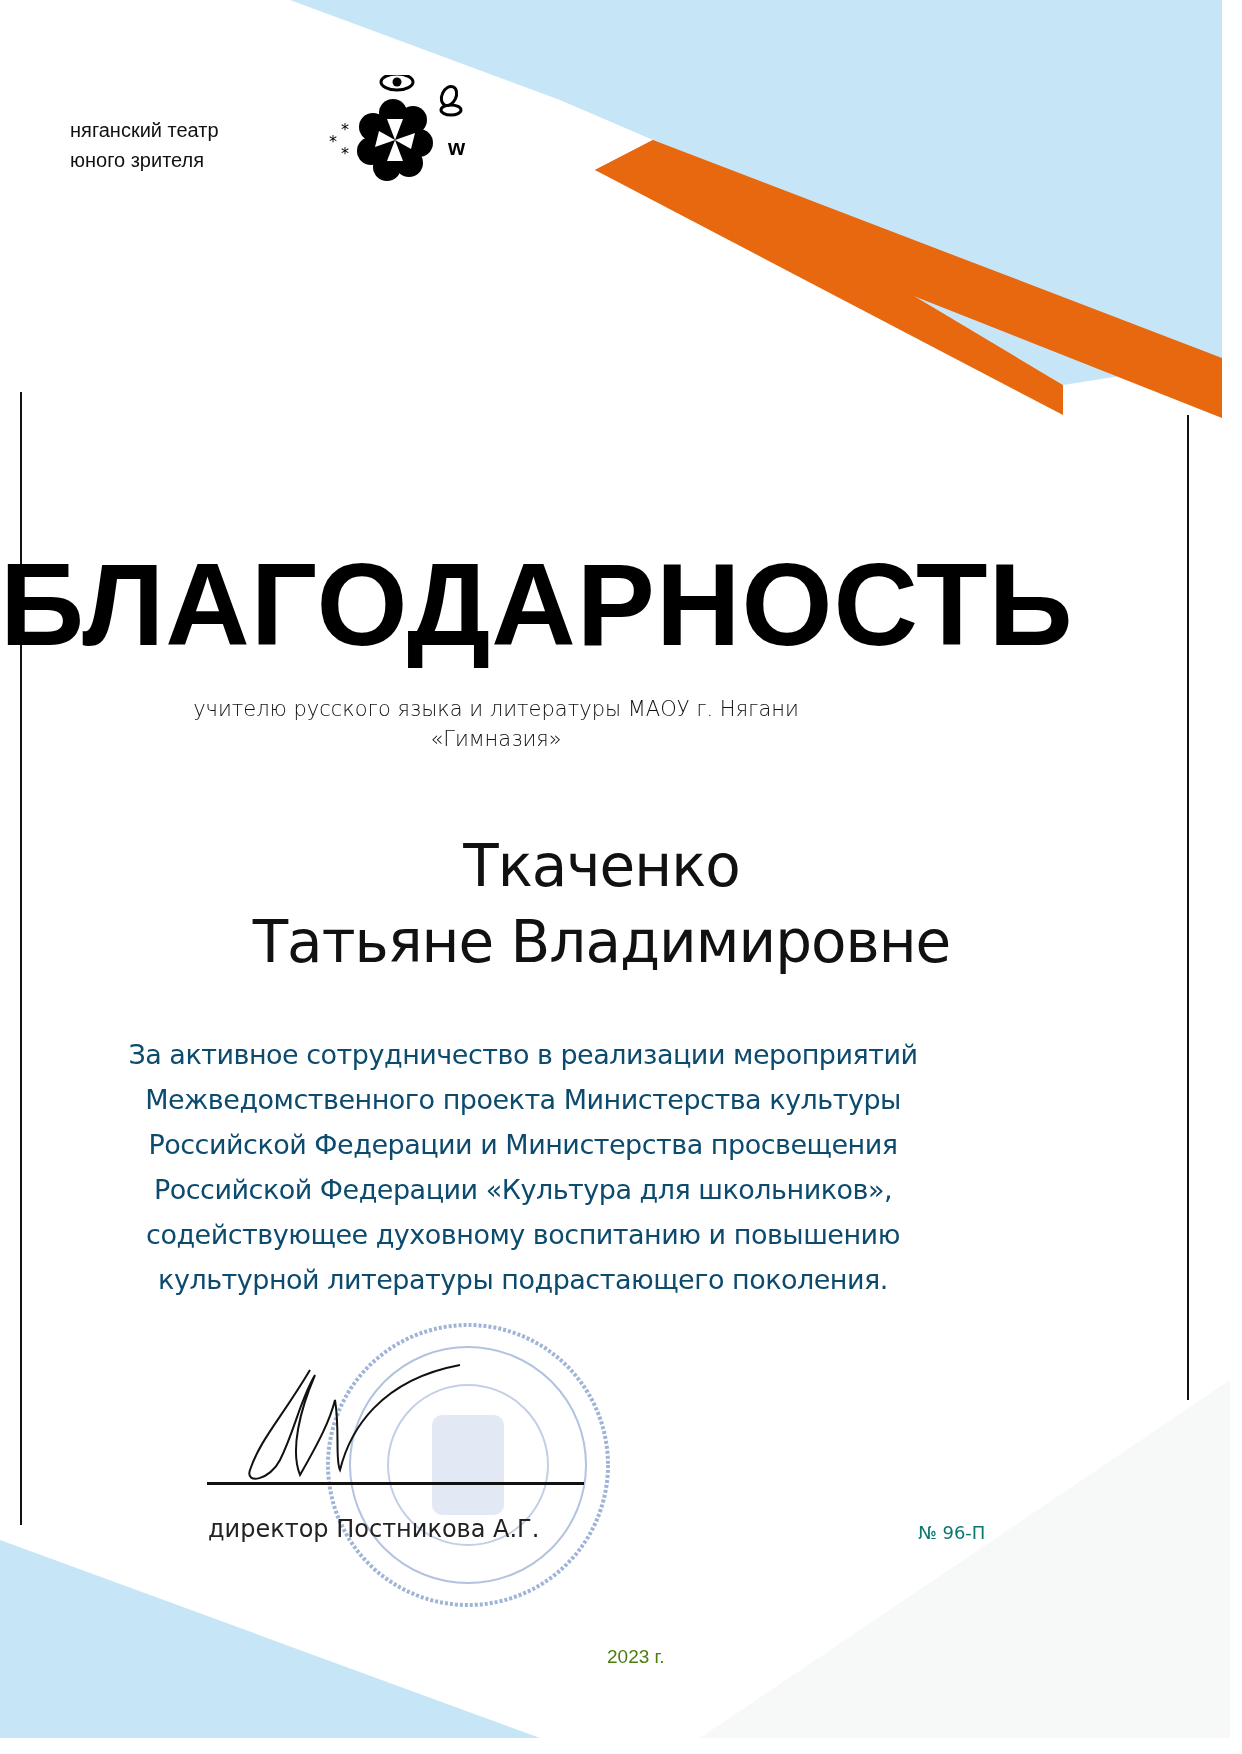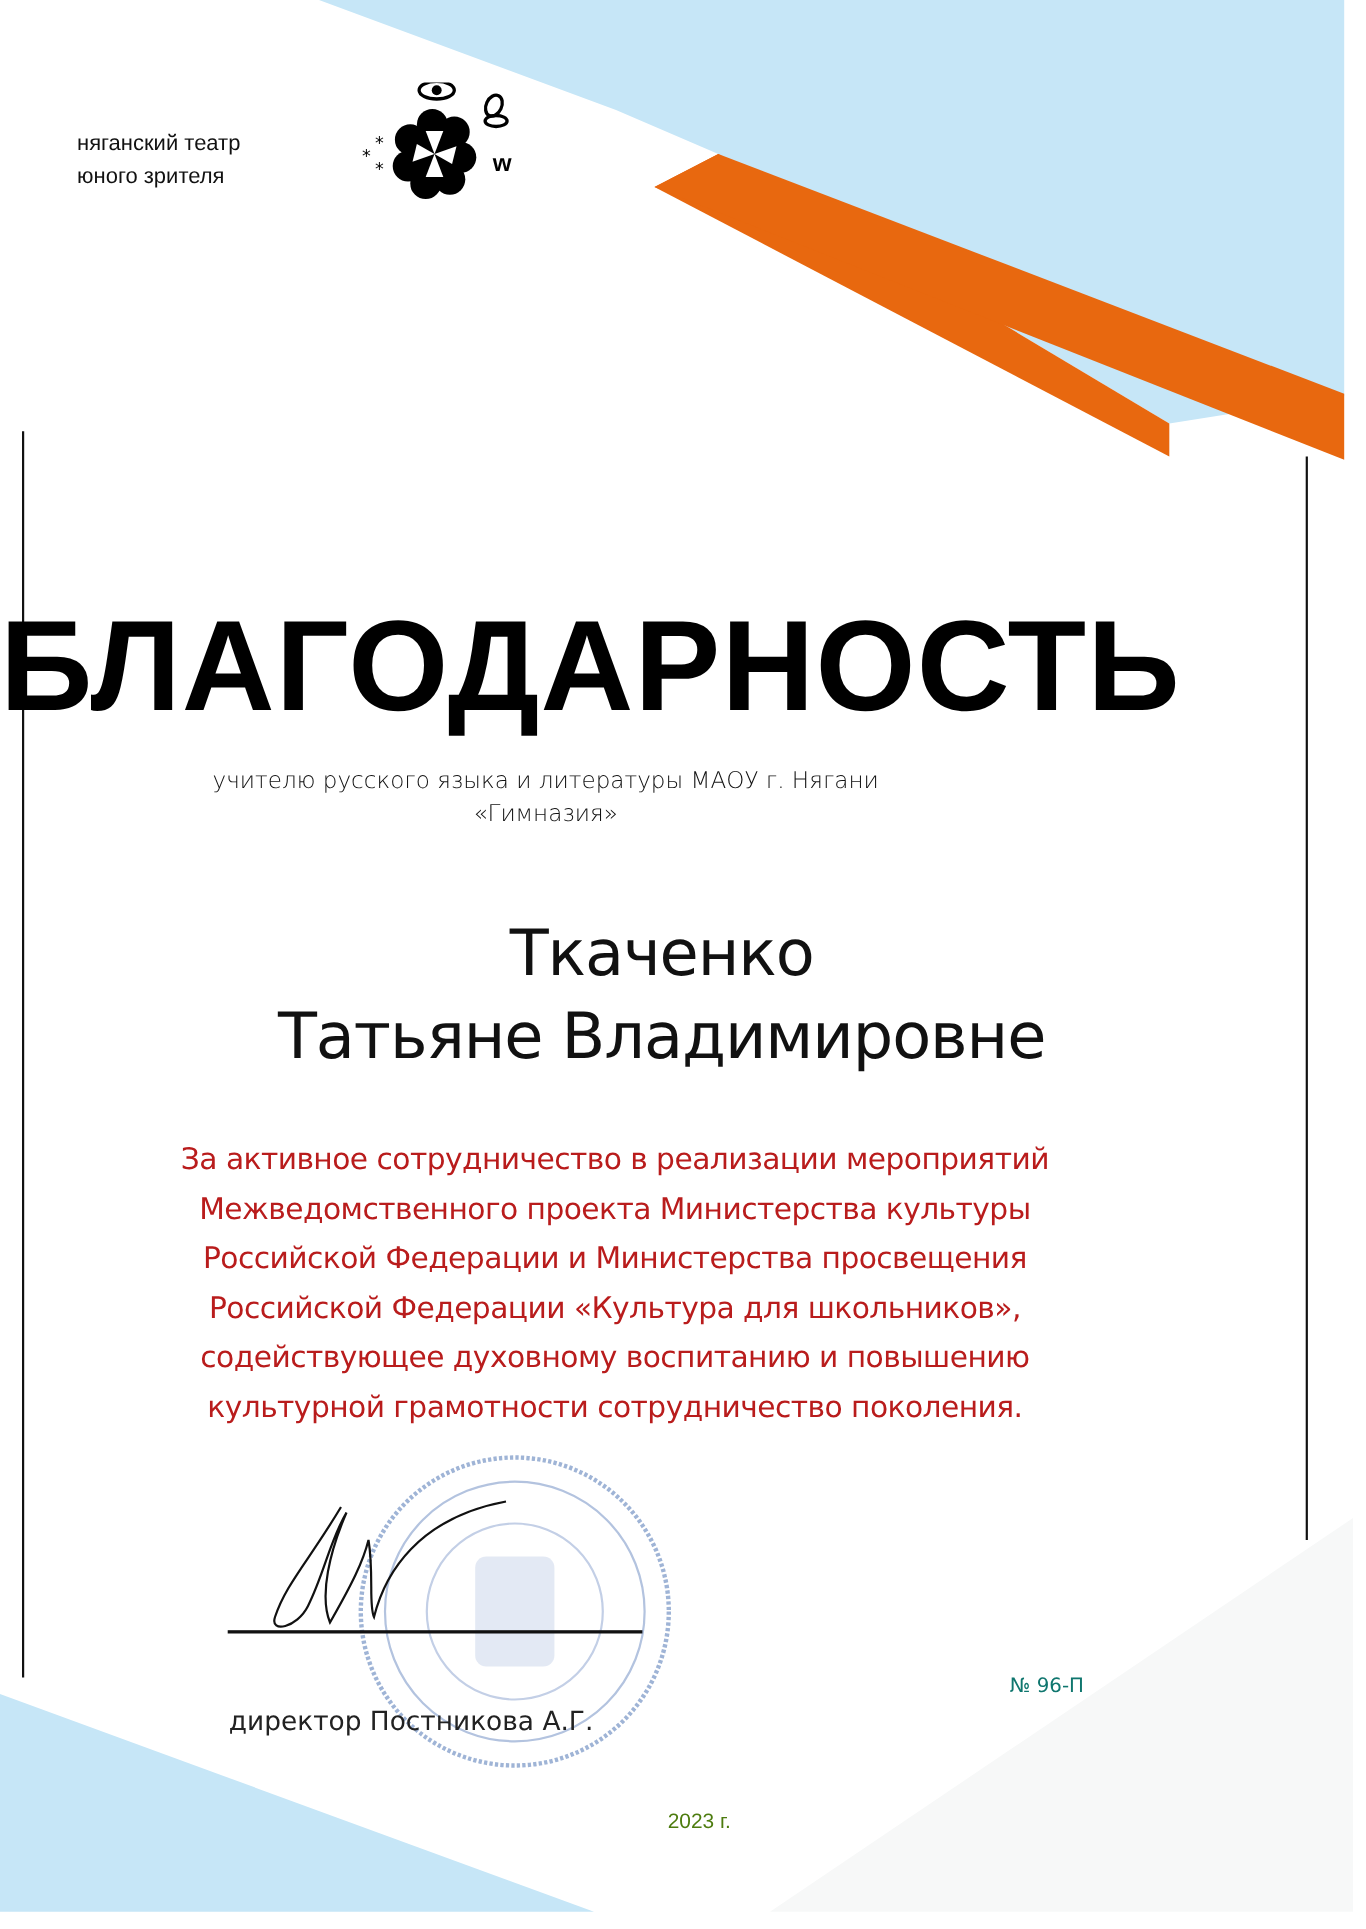--- a/index.html
+++ b/index.html
@@ -3,23 +3,23 @@
 <meta charset="utf-8">
 <style>
   html, body { margin:0; padding:0; }
   body { width:1242px; height:1754px; position:relative; overflow:hidden; background:#ffffff; font-family:"DejaVu Sans", sans-serif; color:#111; }
   .bg-svg { position:absolute; left:0; top:0; width:1242px; height:1754px; }
   .logo-text { position:absolute; left:70px; top:115px; font-family:"Liberation Sans", sans-serif; font-size:20px; line-height:30px; color:#111; }
   .logo-mark { position:absolute; left:315px; top:75px; width:175px; height:120px; }
   .title { position:absolute; left:0; width:1006px; top:540px; text-align:center; font-family:"Liberation Sans", sans-serif; font-weight:bold; font-size:117px; letter-spacing:1px; color:#000; line-height:130px; }
   .subtitle { position:absolute; left:0; width:992px; top:694px; text-align:center; font-family:"DejaVu Sans", sans-serif; font-size:21px; line-height:30px; color:#111; font-weight:300; }
   .recipient { position:absolute; left:0; width:1203px; top:828px; text-align:center; font-family:"DejaVu Sans", sans-serif; font-size:58px; line-height:76px; color:#111; letter-spacing:-1px; }
-  .body-text { position:absolute; left:0; width:1046px; top:1032px; text-align:center; font-family:"DejaVu Sans", sans-serif; font-size:27px; line-height:45px; color:#b91c1c; letter-spacing:-0.5px;margin-left:36px; }
+  .body-text { position:absolute; left:0; width:1046px; top:1032px; text-align:center; font-family:"DejaVu Sans", sans-serif; font-size:27px; line-height:45px; color:#0c4a6e; letter-spacing:-0.5px; }
   .sig-line { position:absolute; left:207px; top:1482px; width:377px; height:3px; background:#111; }
-  .director { position:absolute; left:208px; top:1515px; font-family:"DejaVu Sans", sans-serif; font-size:24px; color:#222;margin-top:36px; }
+  .director { position:absolute; left:208px; top:1515px; font-family:"DejaVu Sans", sans-serif; font-size:24px; color:#222; }
   .docnum { position:absolute; left:918px; top:1522px; font-family:"DejaVu Sans", sans-serif; font-size:18px; color:#0f766e; }
   .year { position:absolute; left:607px; top:1646px; font-family:"Liberation Sans", sans-serif; font-size:19px; color:#4d7c0f; }
   .stamp { position:absolute; left:322px; top:1320px; width:292px; height:290px; }
   .signature { position:absolute; left:240px; top:1360px; width:230px; height:130px; }
 </style>
 </head>
 <body>
 
 <svg class="bg-svg" viewBox="0 0 1242 1754" xmlns="http://www.w3.org/2000/svg">
 
@@ -80,21 +80,21 @@
   <div>Ткаченко</div>
   <div>Татьяне Владимировне</div>
 </div>
 
 <div class="body-text">
   <div>За активное сотрудничество в реализации мероприятий</div>
   <div>Межведомственного проекта Министерства культуры</div>
   <div>Российской Федерации и Министерства просвещения</div>
   <div>Российской Федерации «Культура для школьников»,</div>
   <div>содействующее духовному воспитанию и повышению</div>
-  <div>культурной грамотности сотрудничество поколения.</div>
+  <div>культурной литературы подрастающего поколения.</div>
 </div>
 
 <svg class="stamp" viewBox="0 0 292 290" xmlns="http://www.w3.org/2000/svg">
   <ellipse cx="146" cy="145" rx="140" ry="140" fill="none" stroke="#9fb4d6" stroke-width="4" stroke-dasharray="3 2"></ellipse>
   <ellipse cx="146" cy="145" rx="118" ry="118" fill="none" stroke="#b3c3df" stroke-width="2"></ellipse>
   <ellipse cx="146" cy="145" rx="80" ry="80" fill="none" stroke="#c3cfe6" stroke-width="2"></ellipse>
   <rect x="110" y="95" width="72" height="100" rx="10" fill="#d7e0ef" opacity="0.7"></rect>
 </svg>
 
 <svg class="signature" viewBox="0 0 230 130" xmlns="http://www.w3.org/2000/svg">

